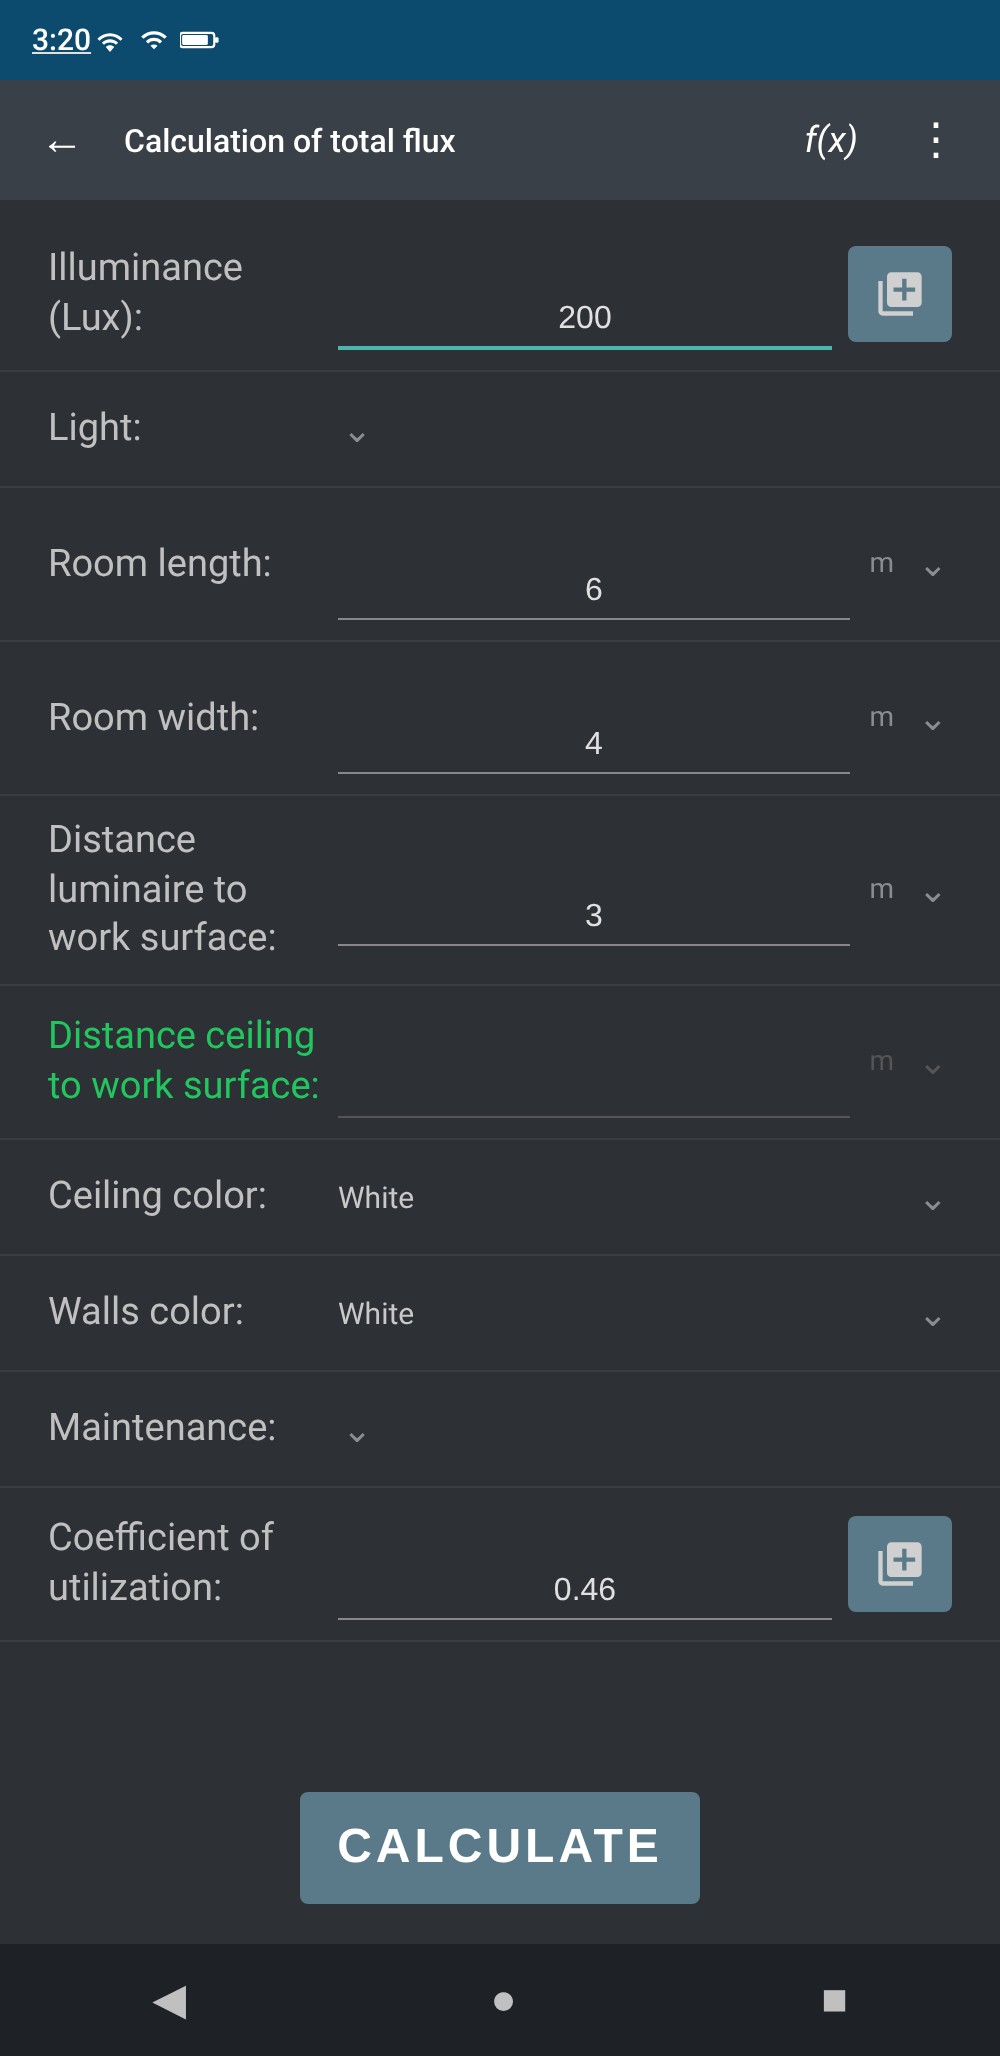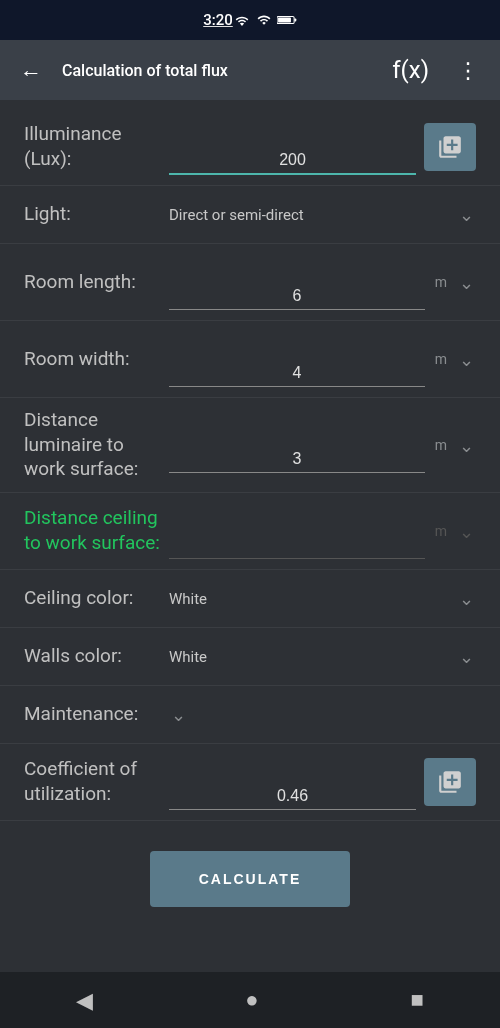--- a/index.html
+++ b/index.html
@@ -10,24 +10,24 @@
       background: #2d3035;
       font-family: 'Roboto', Arial, sans-serif;
       color: #e0e0e0;
       overflow: hidden;
       position: relative;
     }
 
     
     .status-bar {
       height: 40px;
-      background: #0f172a;
-      display: flex;
-      align-items: center;
-      justify-content: center;
+      background: #0c4a6e;
+      display: flex;
+      align-items: center;
+      justify-content: flex-start;
       padding: 0 16px;
       text-decoration: underline;
     }
     .status-time {
       color: #fff;
       font-size: 15px;
       font-weight: 500;
     }
     .status-icons {
       display: flex;
@@ -54,22 +54,23 @@
       padding: 8px;
     }
     .app-bar-title {
       flex: 1;
       color: #fff;
       font-size: 16px;
       font-weight: 500;
     }
     .app-bar-icon {
       color: #fff;
-      font-size: 24px;
+      font-size: 18px;
       padding: 8px;
+      font-style: italic;
       cursor: pointer;
     }
     .app-bar-more {
       color: #fff;
       font-size: 22px;
       padding: 8px;
       cursor: pointer;
       letter-spacing: 1px;
     }
 
@@ -171,31 +172,32 @@
     
     .calc-btn-area {
       display: flex;
       justify-content: center;
       align-items: center;
       padding: 30px 0 28px 0;
     }
     .calc-btn {
       background: #5a7a8a;
       color: #fff;
-      font-size: 14px;
+      font-size: 24px;
       font-weight: 700;
       letter-spacing: 2px;
       border: none;
       border-radius: 4px;
       width: 200px;
       height: 56px;
       cursor: pointer;
       display: flex;
       align-items: center;
       justify-content: center;
+      margin-top: 45px;
     }
 
     
     .nav-bar {
       position: absolute;
       bottom: 0;
       left: 0;
       right: 0;
       height: 56px;
       background: #1e2125;
@@ -252,21 +254,20 @@
         <svg width="26" height="26" viewBox="0 0 24 24">
           <path d="M4 6H2v14c0 1.1.9 2 2 2h14v-2H4V6zm16-4H8c-1.1 0-2 .9-2 2v12c0 1.1.9 2 2 2h12c1.1 0 2-.9 2-2V4c0-1.1-.9-2-2-2zm-1 9h-4v4h-2v-4H9V9h4V5h2v4h4v2z"></path>
         </svg>
       </div>
     </div>
   </div>
 
   <div class="form-row">
     <span class="form-label">Light:</span>
     <div class="form-input-area">
-      <span class="dropdown-value">Direct or semi-direct</span>
       <span class="dropdown-arrow">⌄</span>
     </div>
   </div>
 
   <div class="form-row">
     <span class="form-label">Room length:</span>
     <div class="form-input-area">
       <div class="text-input-wrapper">
         <input type="text" class="text-input" value="6" style="">
       </div>

